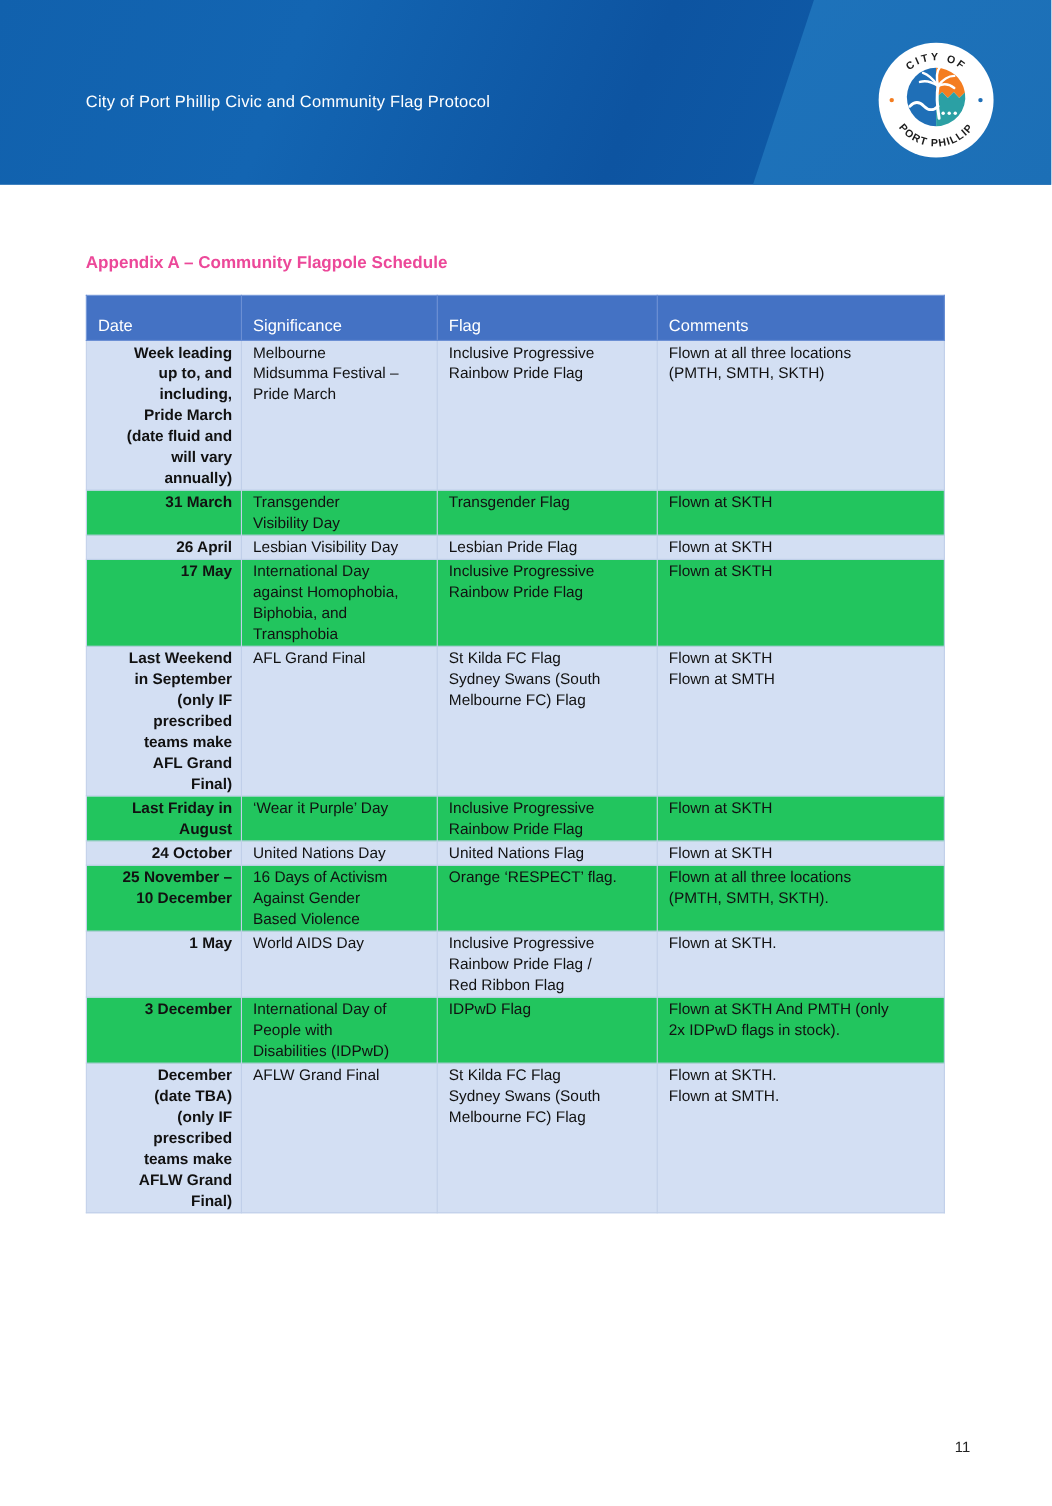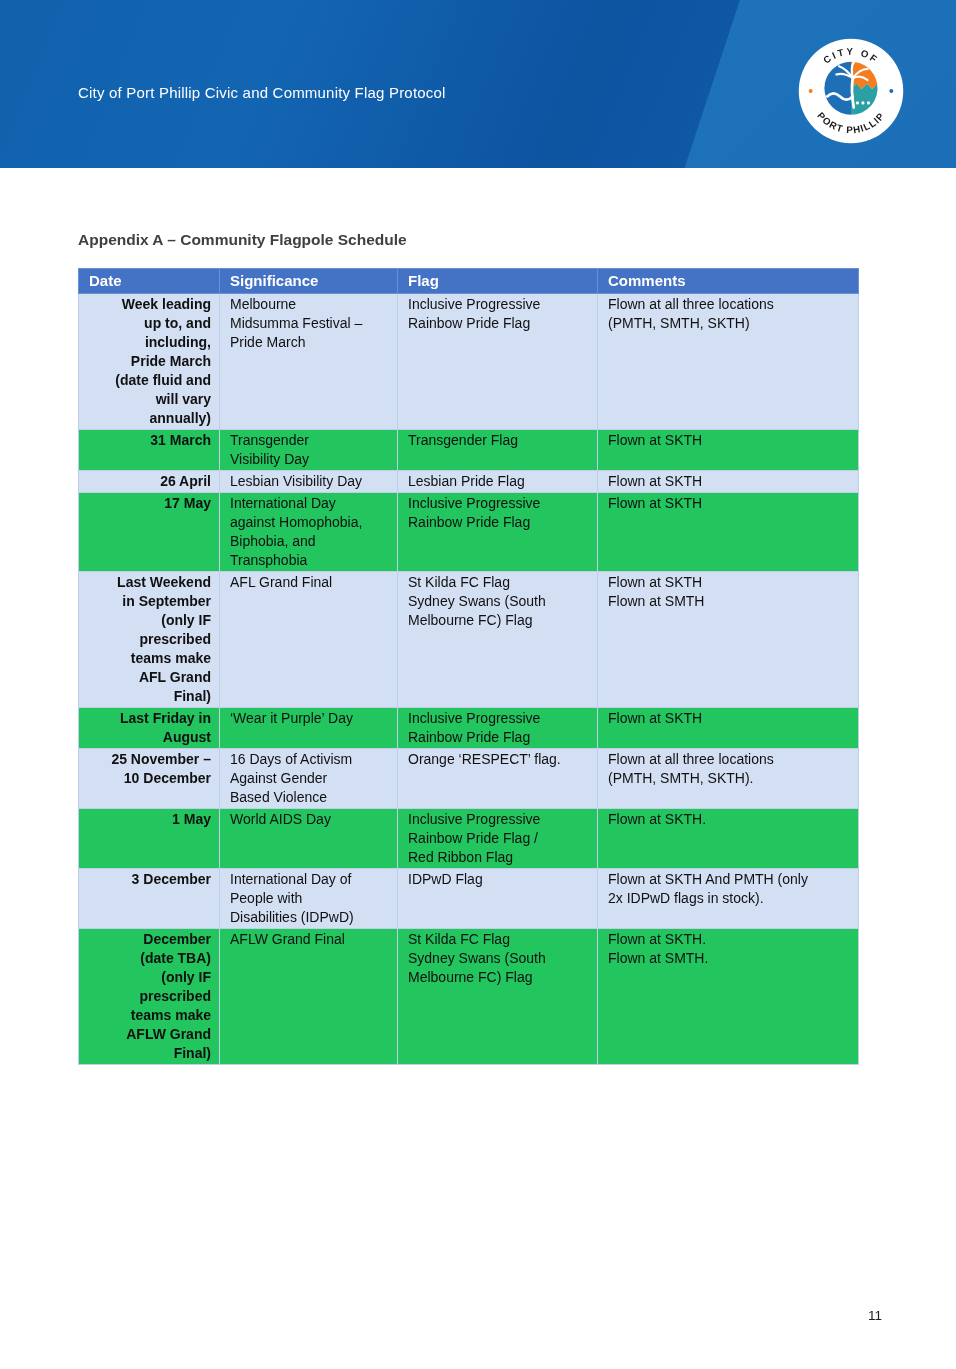--- a/index.html
+++ b/index.html
@@ -37,43 +37,43 @@
   .logo { position: absolute; left: 796px; top: 36px; width: 110px; height: 110px; }
   .logo svg { display: block; width: 110px; height: 110px; }
   .logo text { font-family: "Liberation Sans", sans-serif; font-weight: bold; fill: #1b1b1b; }
 
   
   .section-title {
     position: absolute;
     left: 78px; top: 231px;
     font-size: 15.5px;
     font-weight: bold;
-    color: #404040;
+    color: #ec4899;
   }
 
   table.schedule {
     position: absolute;
     left: 78px; top: 268px;
     width: 780px;
     border-collapse: collapse;
     table-layout: fixed;
   }
   .schedule col.c-date { width: 141px; }
   .schedule col.c-sig  { width: 178px; }
   .schedule col.c-flag { width: 200px; }
   .schedule col.c-com  { width: 261px; }
 
   .schedule th {
     background: #4472c4;
     color: #ffffff;
     text-align: left;
     font-size: 15px;
-    font-weight: bold;
+    font-weight: normal;
     line-height: 20px;
-    padding: 2px 8px 2px 10px;
+    padding: 18px 8px 2px 10px;
     border: 1px solid #6b8fd4;
     margin-top: 20px;
   }
   .schedule td {
     font-size: 14px;
     line-height: 19px;
     color: #111111;
     vertical-align: top;
     padding: 1px 8px 1px 10px;
     border: 1px solid #c0cfe9;
@@ -208,20 +208,26 @@
       </tr>
       <tr>
         <td class="col-date">Last Friday in
 August</td>
         <td>‘Wear it Purple’ Day</td>
         <td>Inclusive Progressive
 Rainbow Pride Flag</td>
         <td>Flown at SKTH</td>
       </tr>
       <tr>
+        <td class="col-date">24 October</td>
+        <td>United Nations Day</td>
+        <td>United Nations Flag</td>
+        <td>Flown at SKTH</td>
+      </tr>
+      <tr>
         <td class="col-date">25 November –
 10 December</td>
         <td>16 Days of Activism
 Against Gender
 Based Violence</td>
         <td>Orange ‘RESPECT’ flag.</td>
         <td>Flown at all three locations
 (PMTH, SMTH, SKTH).</td>
       </tr>
       <tr>

